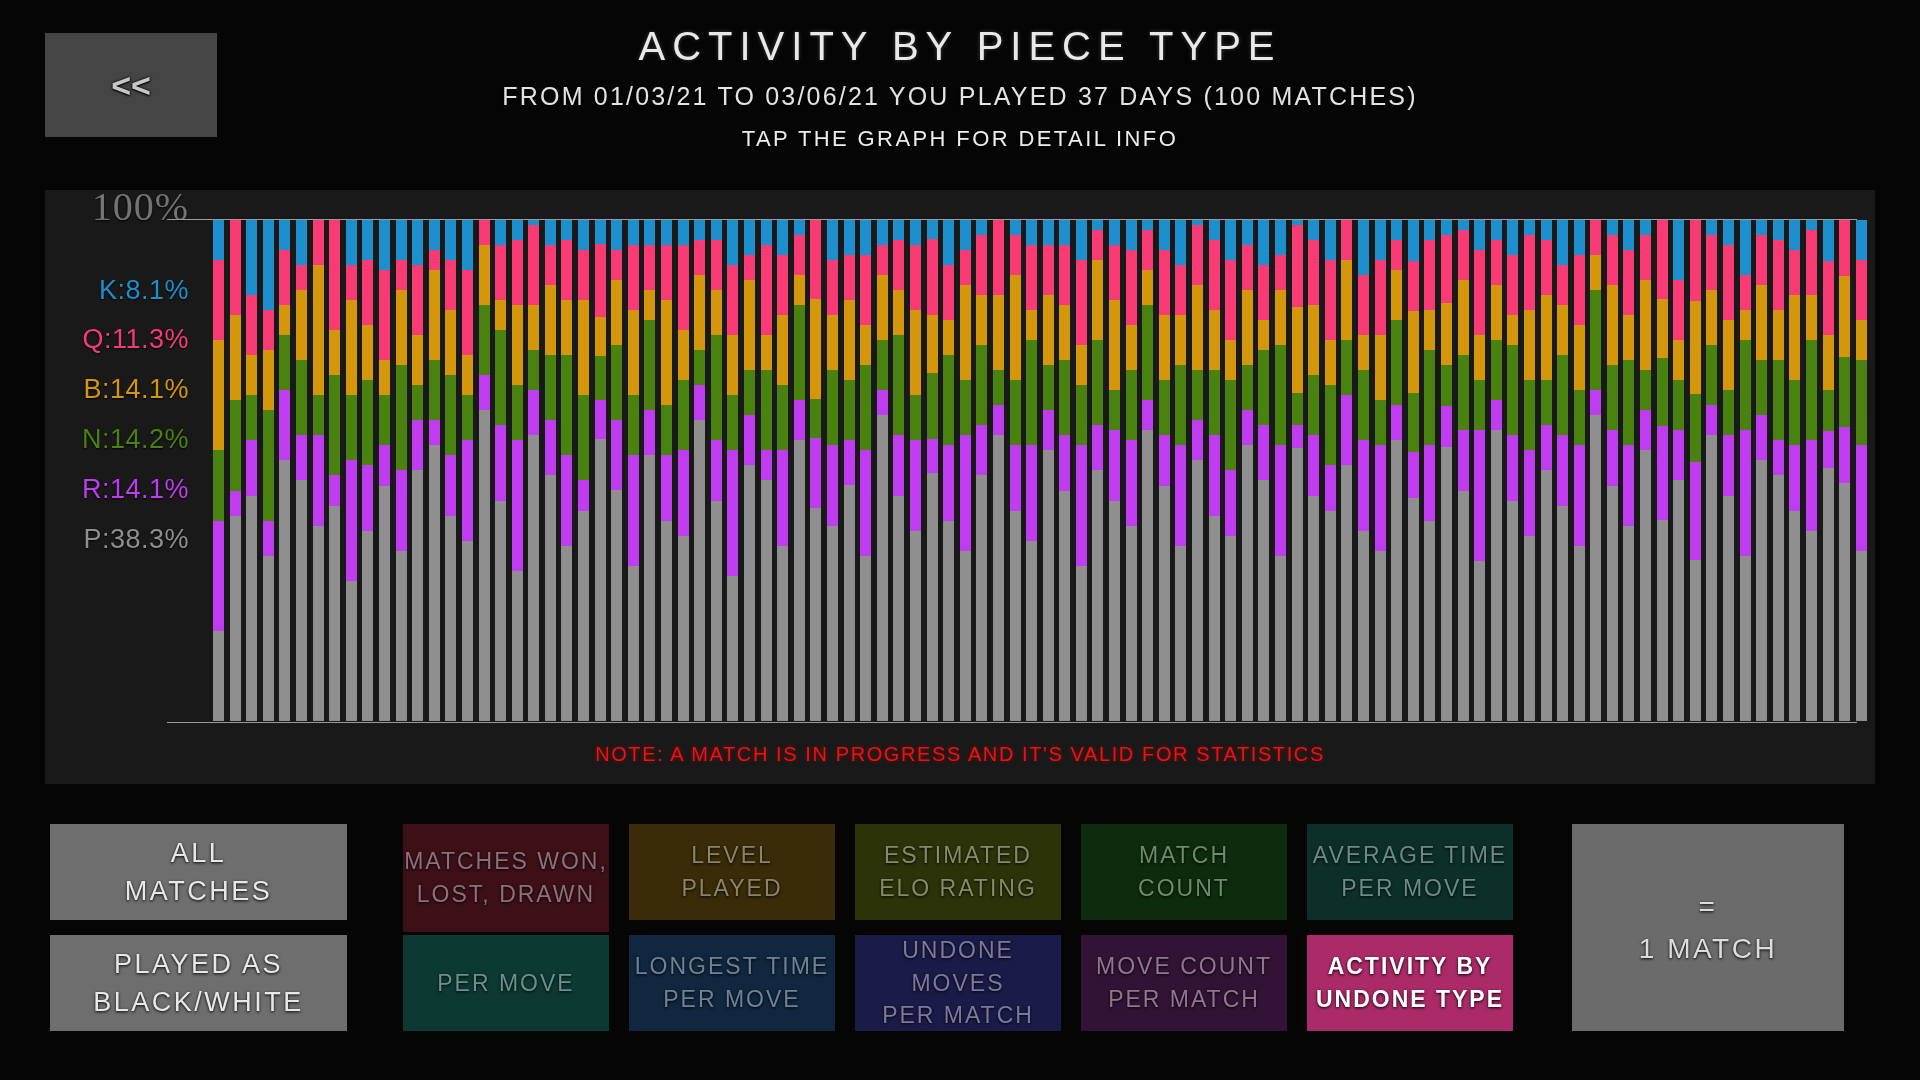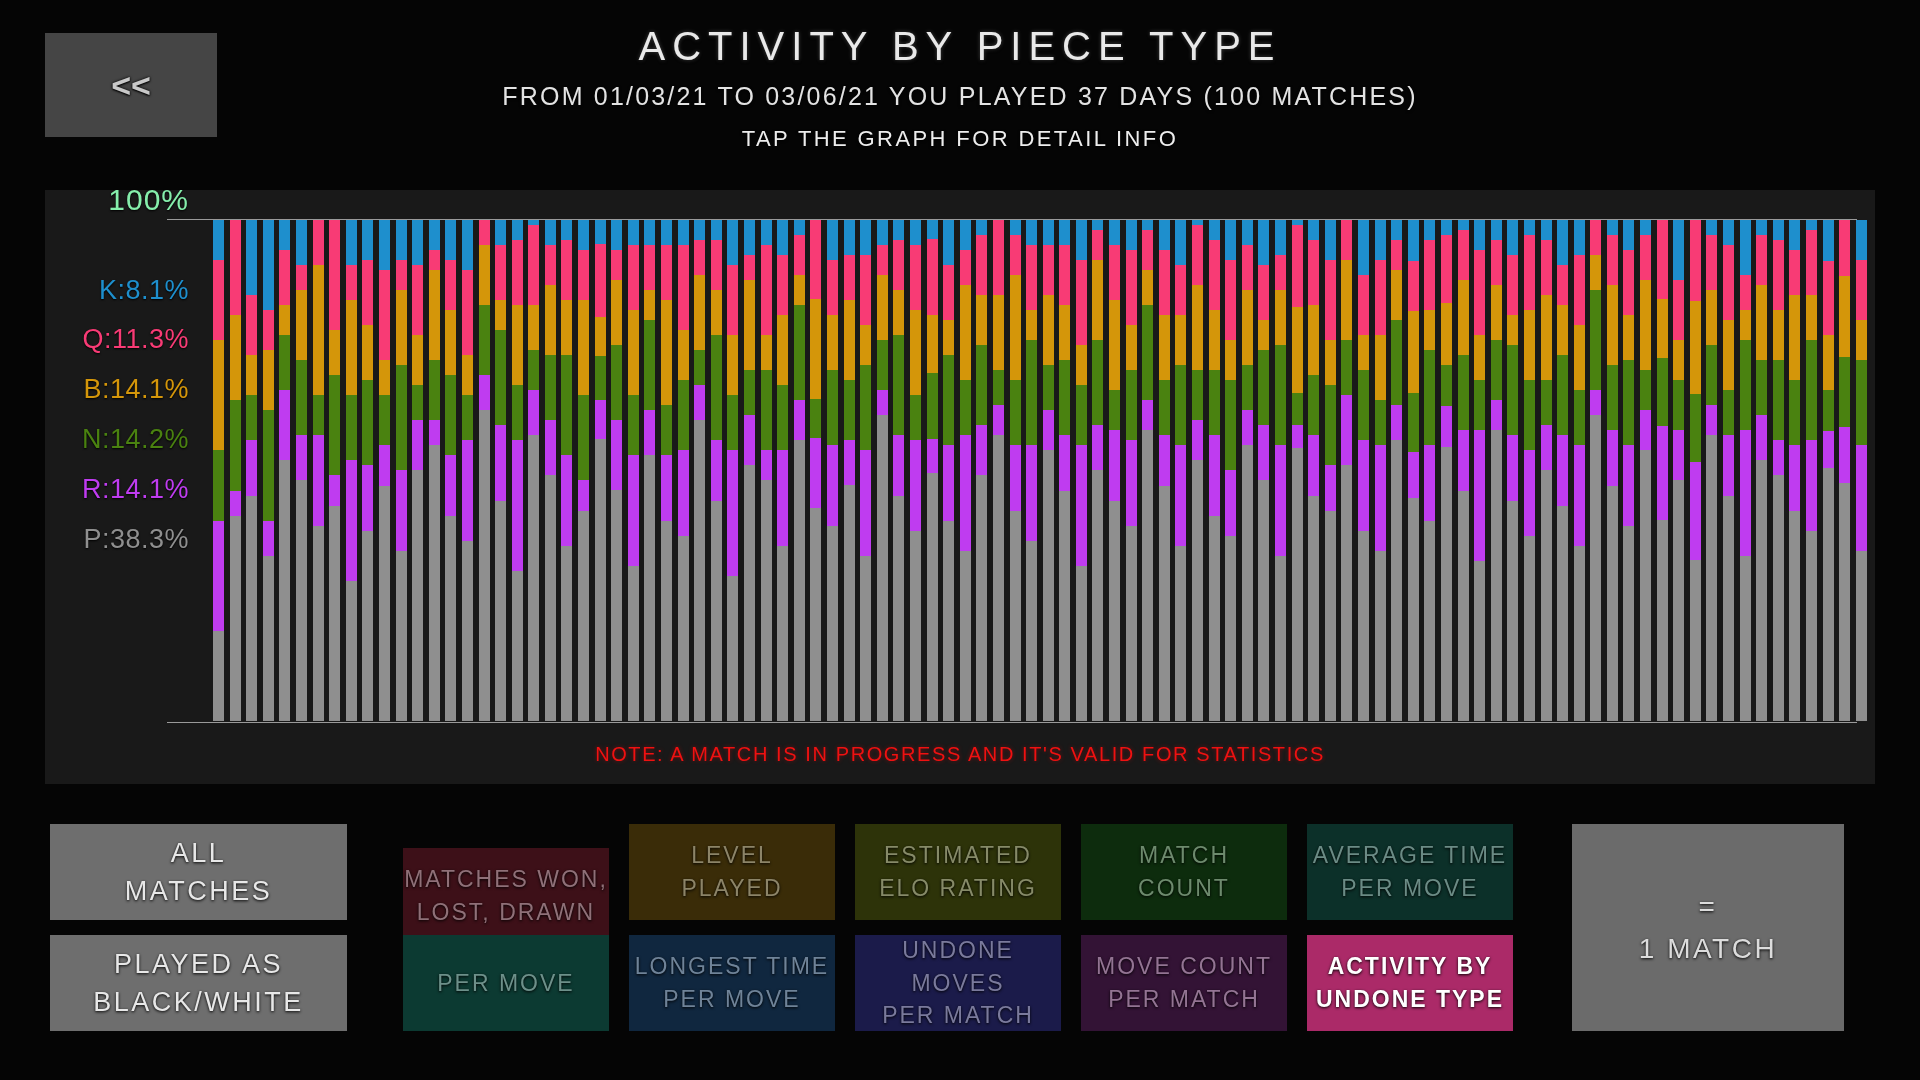--- a/index.html
+++ b/index.html
@@ -47,22 +47,23 @@
   #legend {
     position:absolute; left:0; top:0; width:152px; height:540px;
   }
   .legend-item {
     position:absolute; right:8px; font-size:27px;
     letter-spacing:.5px; white-space:nowrap;
     text-shadow:0 1px 2px #000;
   }
   #axis-top-label {
     position:absolute; right:8px; top:-7px;
-    font-size:30px; color:#86efac; letter-spacing:1px;
+    font-size:40px; color:#737373; letter-spacing:1px;
     text-shadow:0 1px 2px #000;
+    font-family:Liberation Serif, serif;
   }
 
   #plot {
     position:absolute; left:122px; top:29px;
     width:1700px; height:504px;
   }
   #axis-line-top {
     position:absolute; left:0; top:0; width:1690px; height:1px;
     background:#9a9a9a;
   }
@@ -927,21 +928,21 @@
 
   <div id="bottom-bar">
       <div class="bbtn mode-btn" style="left: 50px; top: 824px; width: 297px; height: 96px; background: rgb(110, 110, 110); color: rgb(232, 232, 232);">
         <span>ALL</span>
         <span>MATCHES</span>
       </div>
       <div class="bbtn mode-btn" style="left: 50px; top: 935px; width: 297px; height: 96px; background: rgb(110, 110, 110); color: rgb(232, 232, 232);">
         <span>PLAYED AS</span>
         <span>BLACK/WHITE</span>
       </div>
-      <div class="bbtn " style="left: 403px; top: 824px; width: 206px; height: 96px; background: rgb(61, 16, 24); color: rgb(143, 112, 120); margin-top: 24px;">
+      <div class="bbtn " style="left: 403px; top: 824px; width: 206px; height: 108px; background: rgb(61, 16, 24); color: rgb(143, 112, 120);">
         <span>MATCHES WON,</span>
         <span>LOST, DRAWN</span>
       </div>
       <div class="bbtn " style="left: 629px; top: 824px; width: 206px; height: 96px; background: rgb(58, 44, 8); color: rgb(140, 132, 104);">
         <span>LEVEL</span>
         <span>PLAYED</span>
       </div>
       <div class="bbtn " style="left: 855px; top: 824px; width: 206px; height: 96px; background: rgb(45, 51, 9); color: rgb(134, 138, 104);">
         <span>ESTIMATED</span>
         <span>ELO RATING</span>

